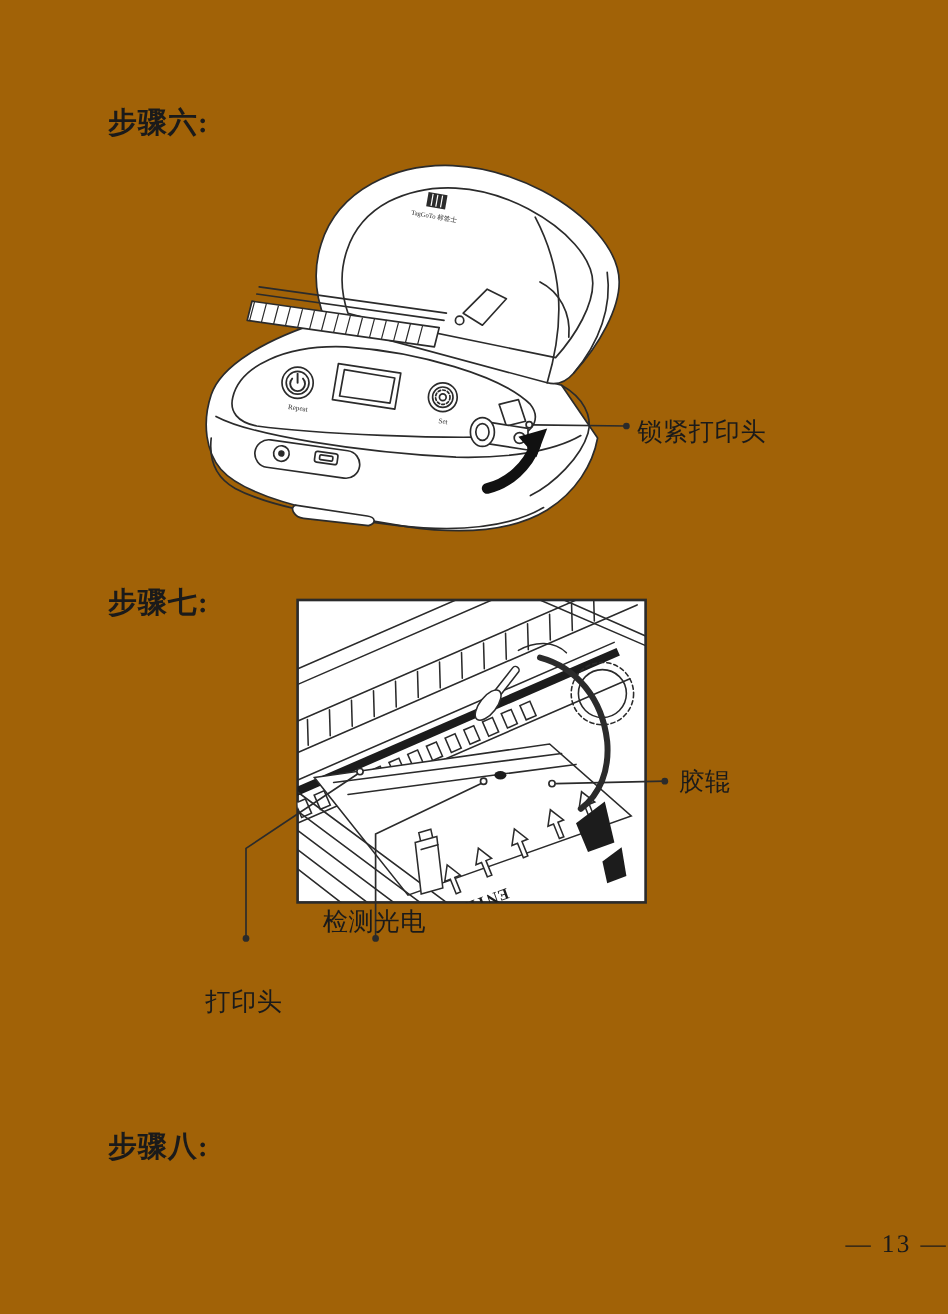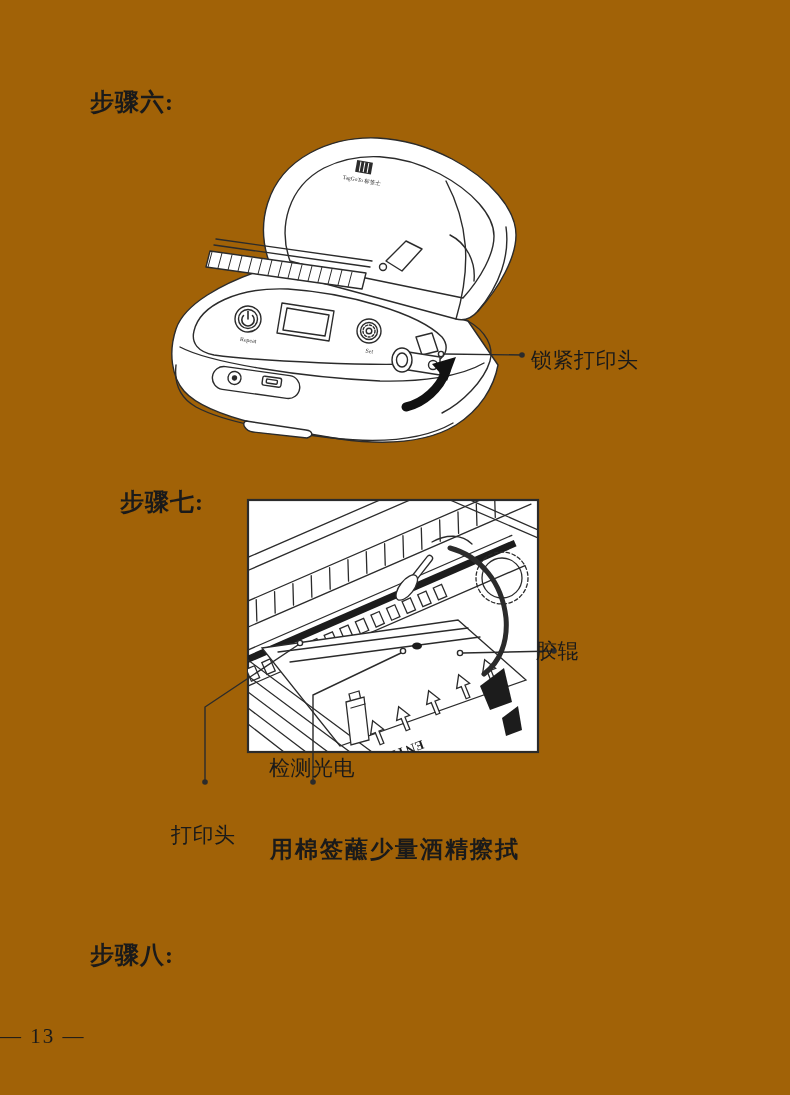--- a/index.html
+++ b/index.html
@@ -5,21 +5,21 @@
   * { margin:0; padding:0; box-sizing:border-box; }
   html,body { background:#ffffff; }
   .page {
     position:relative; width:790px; height:1095px; background:#a16207;
     font-family:Liberation Serif, serif; color:#1a1a1a; overflow:hidden;
   }
   .heading { position:absolute; left:90px; font-size:24px; font-weight:bold; letter-spacing:1px; }
   .body-text { position:absolute; left:90px; font-size:21px; letter-spacing:1.5px; }
   .callout-label { position:absolute; font-size:21px; letter-spacing:0.5px; white-space:nowrap;text-align:center; }
   .caption { position:absolute; left:0; width:100%; text-align:center; font-size:23px; font-weight:bold; letter-spacing:2px; }
-  .pageno { position:absolute; left:0; width:100%; text-align:left; font-size:21px; letter-spacing:2px; }
+  .pageno { position:absolute; left:0; width:100%; text-align:right; font-size:21px; letter-spacing:2px; }
   svg { position:absolute; overflow:visible; }
 </style>
 </head>
 <body>
 
 <div class="page">
 
   <div class="heading" style="top:86px;">步骤六:</div>
 
   <svg style="left:150px; top:115px;" width="420" height="335" viewBox="0 0 420 335">
@@ -115,21 +115,21 @@
       <line x1="1" y1="-11" x2="1" y2="-1" stroke="#ffffff" stroke-width="1"></line>
       <line x1="5" y1="-11" x2="5" y2="-1" stroke="#ffffff" stroke-width="1"></line>
       <text x="1" y="9" font-size="5.5" text-anchor="middle" fill="#2b2b2b">TagGoTo 标签士</text>
     </g>
     <text x="98" y="227" font-size="6" text-anchor="middle" fill="#333333" transform="rotate(8 98 227)">Repeat</text>
     <text x="219" y="238" font-size="6" text-anchor="middle" fill="#333333" transform="rotate(8 219 238)">Set</text>
   </svg>
 
   <div class="callout-label" style="left:531px; top:346px;">锁紧打印头</div>
 
-  <div class="heading" style="top:486px;margin-left:30px;">步骤七:</div>
+  <div class="heading" style="top:486px;">步骤七:</div>
 
   <svg style="left:150px; top:490px;" width="470" height="335" viewBox="0 0 470 335">
     <defs>
       <clipPath id="f7clip">
           <rect x="98" y="10" width="290" height="252"></rect>
         </clipPath>
     </defs>
     <rect x="98" y="10" width="290" height="252" fill="#ffffff" stroke="#2b2b2b" stroke-width="2.2"></rect>
     <g clip-path="url(#f7clip)" stroke="#2b2b2b" stroke-width="1.3" fill="none" stroke-linecap="round">
 
@@ -250,23 +250,22 @@
         <circle cx="55" cy="292" r="2.8" fill="#2b2b2b" stroke="none"></circle>
       </g>
       <g>
         <circle cx="253" cy="161" r="2.6" fill="#ffffff"></circle>
         <path d="M251,163 L163,205 L163,292"></path>
         <circle cx="163" cy="292" r="2.8" fill="#2b2b2b" stroke="none"></circle>
       </g>
     </g>
   </svg>
 
-  <div class="callout-label" style="left:536px; top:637px;">胶辊</div>
+  <div class="callout-label" style="left:566px; top:637px;">胶辊</div>
   <div class="callout-label" style="left:171px; top:821px;">打印头</div>
   <div class="callout-label" style="left:269px; top:754px;">检测光电</div>
 
-  <div class="caption" style="top:834px;">用棉签蘸少量酒精擦拭</div>
 
   <div class="heading" style="top:939px;">步骤八:</div>
 
   <div class="pageno" style="top:1024px;">— 13 —</div>
 
 </div>
 
 </body></html>

